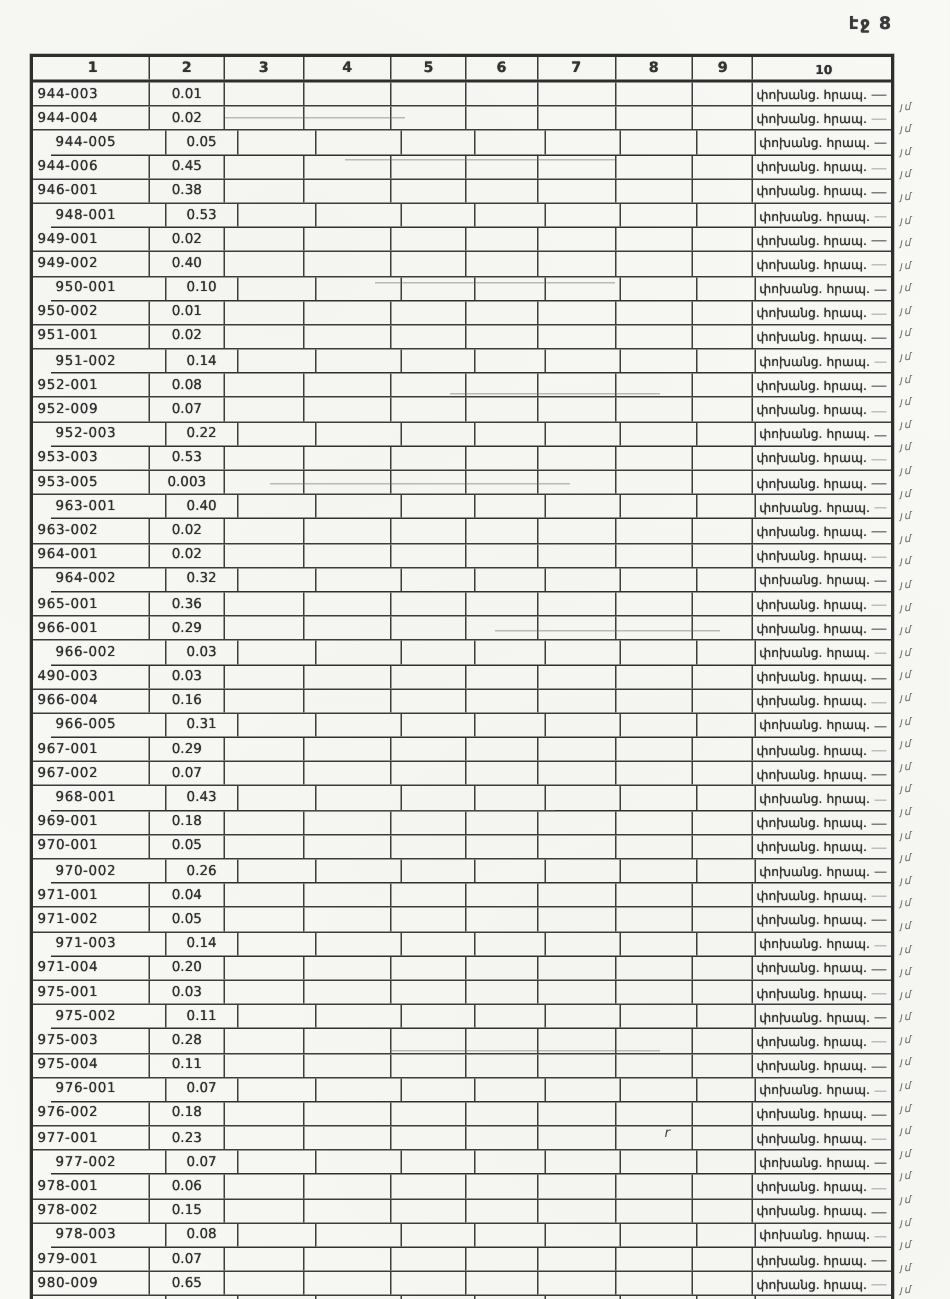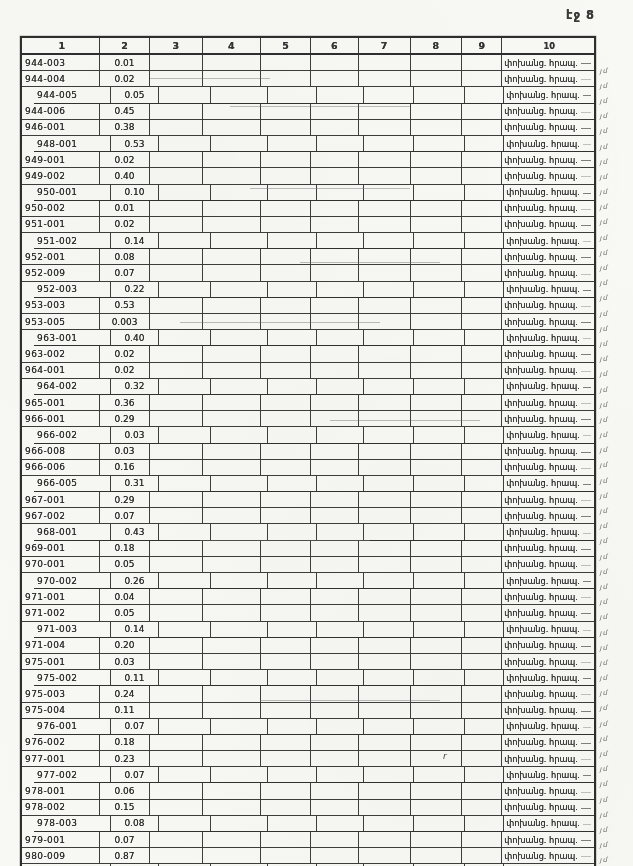--- a/index.html
+++ b/index.html
@@ -470,37 +470,37 @@
     <div class="td c7"></div>
     <div class="td c8"></div>
     <div class="td c9"></div>
     <div class="td c10">
       <span class="note">փոխանց. հրապ.</span>
       <span class="tail"></span>
     </div>
   </div>
 
   <div class="tr">
-    <div class="td c1">966-008</div>
+    <div class="td c1">490-003</div>
     <div class="td c2">0.03</div>
     <div class="td c3"></div>
     <div class="td c4"></div>
     <div class="td c5"></div>
     <div class="td c6"></div>
     <div class="td c7"></div>
     <div class="td c8"></div>
     <div class="td c9"></div>
     <div class="td c10">
       <span class="note">փոխանց. հրապ.</span>
       <span class="tail"></span>
     </div>
   </div>
 
   <div class="tr">
-    <div class="td c1">966-006</div>
+    <div class="td c1">966-004</div>
     <div class="td c2">0.16</div>
     <div class="td c3"></div>
     <div class="td c4"></div>
     <div class="td c5"></div>
     <div class="td c6"></div>
     <div class="td c7"></div>
     <div class="td c8"></div>
     <div class="td c9"></div>
     <div class="td c10">
       <span class="note">փոխանց. հրապ.</span>
@@ -711,21 +711,21 @@
     <div class="td c8"></div>
     <div class="td c9"></div>
     <div class="td c10">
       <span class="note">փոխանց. հրապ.</span>
       <span class="tail"></span>
     </div>
   </div>
 
   <div class="tr">
     <div class="td c1">975-003</div>
-    <div class="td c2">0.24</div>
+    <div class="td c2">0.28</div>
     <div class="td c3"></div>
     <div class="td c4"></div>
     <div class="td c5"></div>
     <div class="td c6"></div>
     <div class="td c7"></div>
     <div class="td c8"></div>
     <div class="td c9"></div>
     <div class="td c10">
       <span class="note">փոխանց. հրապ.</span>
       <span class="tail"></span>
@@ -871,21 +871,21 @@
     <div class="td c8"></div>
     <div class="td c9"></div>
     <div class="td c10">
       <span class="note">փոխանց. հրապ.</span>
       <span class="tail"></span>
     </div>
   </div>
 
   <div class="tr">
     <div class="td c1">980-009</div>
-    <div class="td c2">0.87</div>
+    <div class="td c2">0.65</div>
     <div class="td c3"></div>
     <div class="td c4"></div>
     <div class="td c5"></div>
     <div class="td c6"></div>
     <div class="td c7"></div>
     <div class="td c8"></div>
     <div class="td c9"></div>
     <div class="td c10">
       <span class="note">փոխանց. հրապ.</span>
       <span class="tail"></span>

